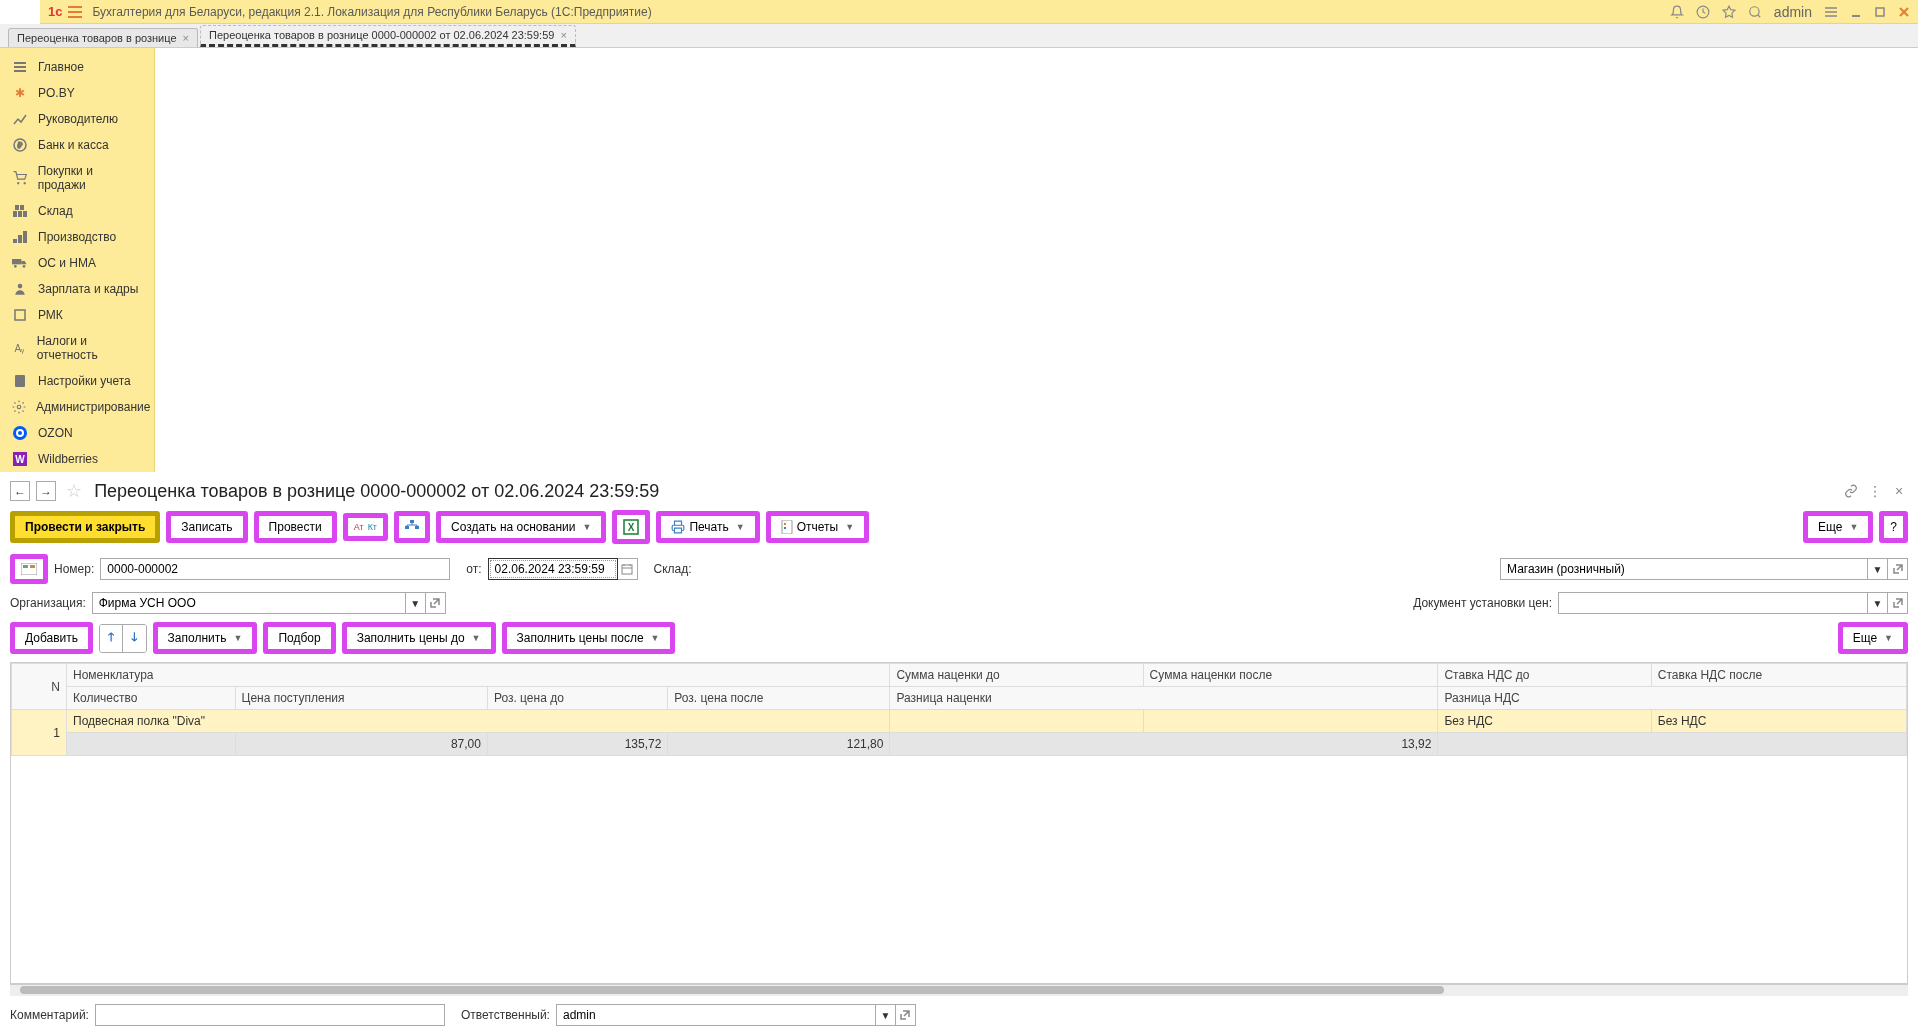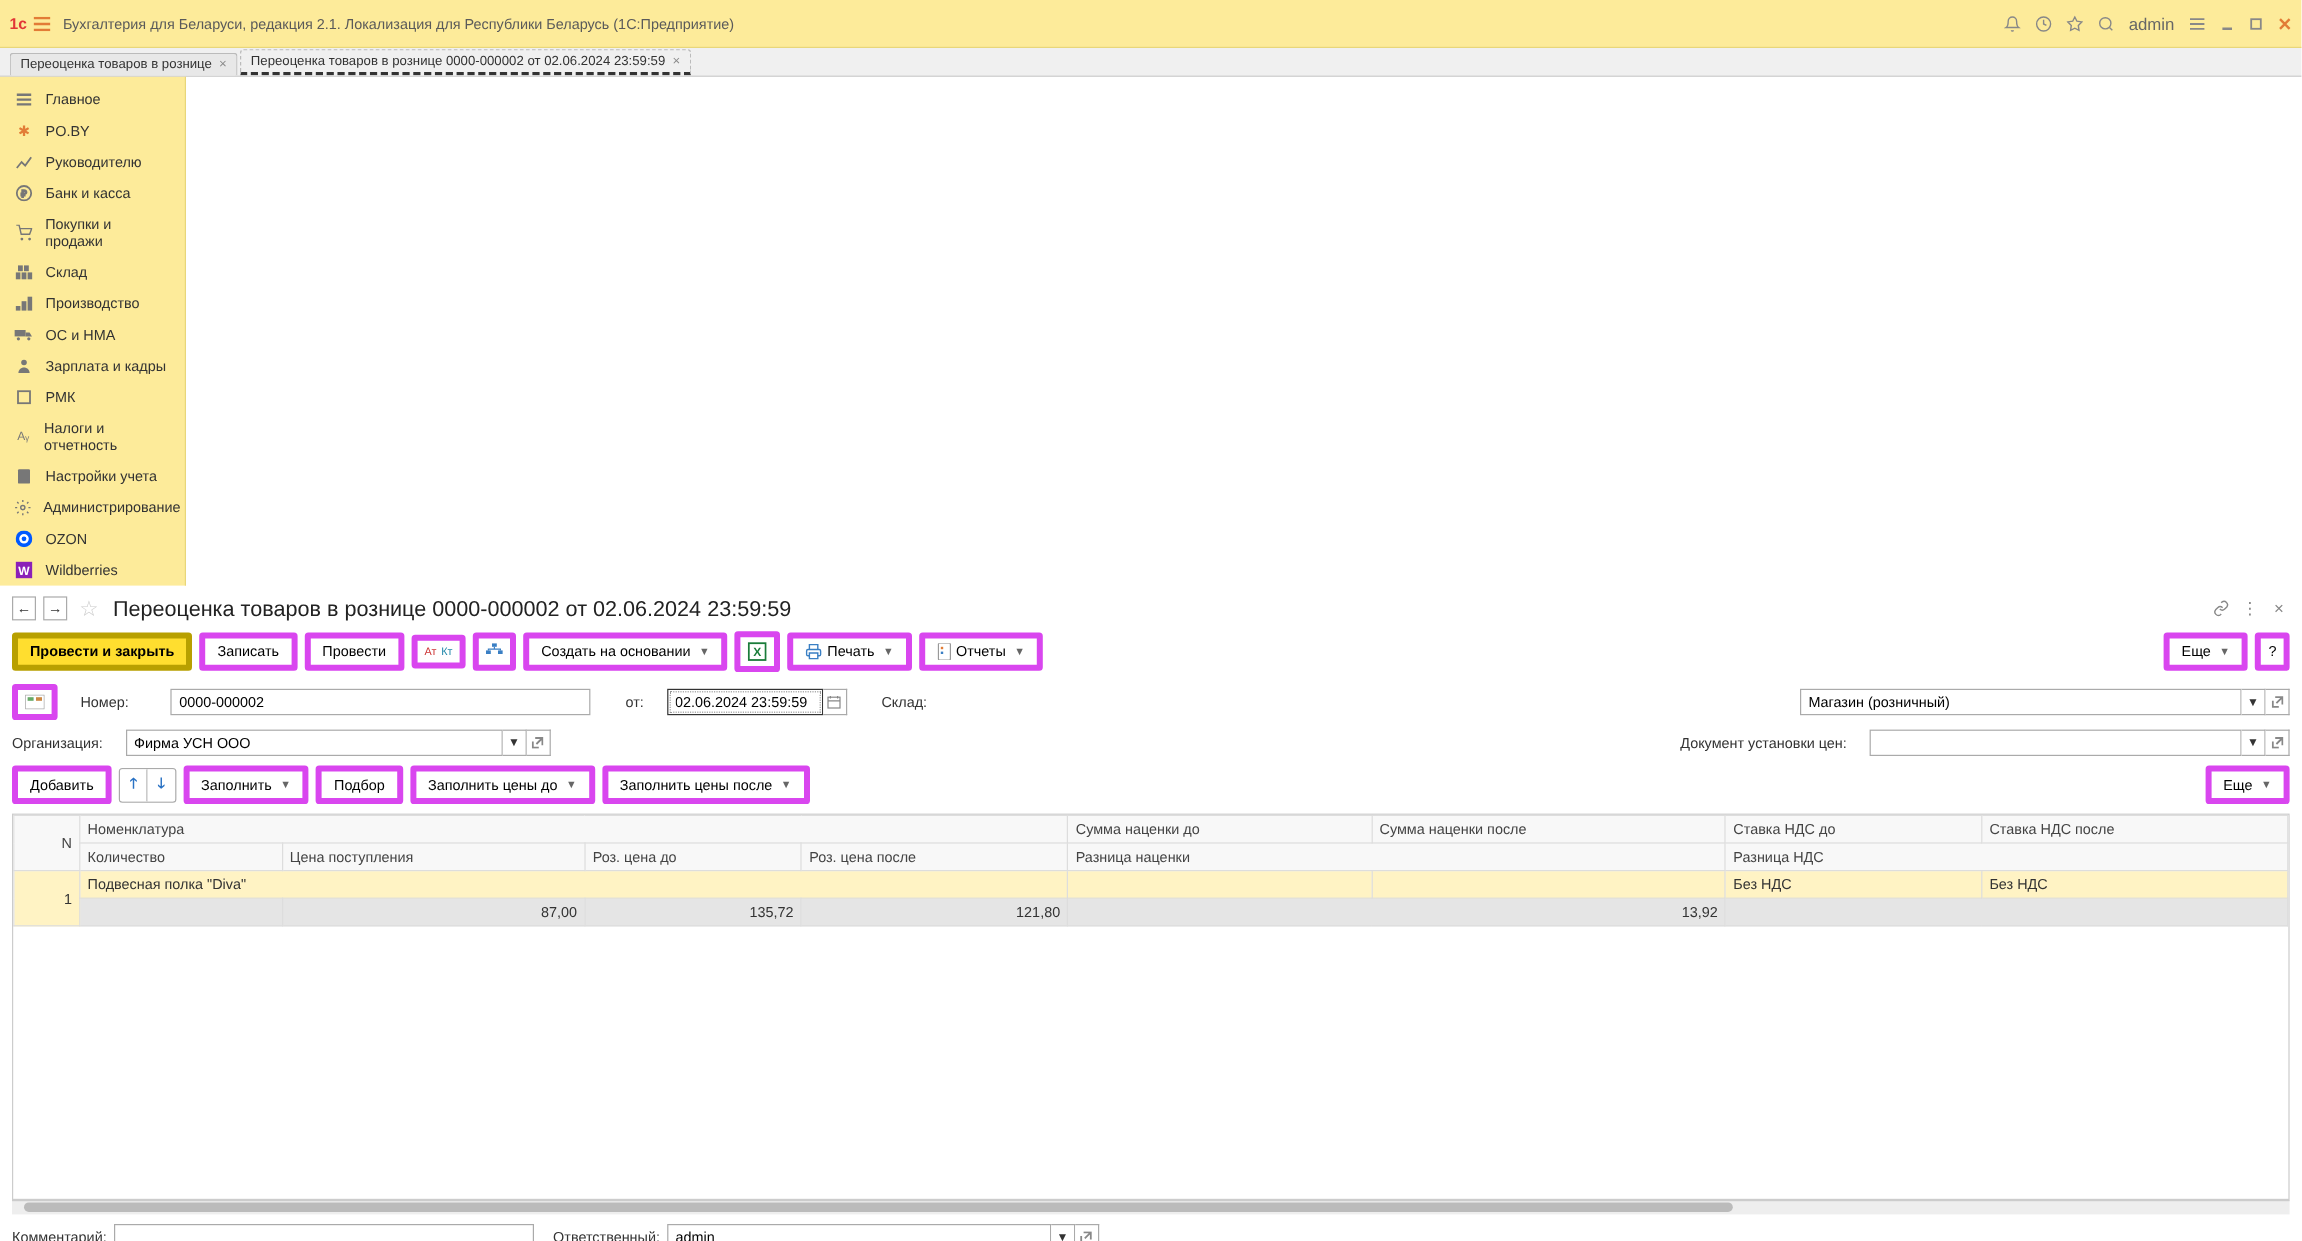--- a/index.html
+++ b/index.html
@@ -1,19 +1,19 @@
 <!DOCTYPE html>
 <html><head>
 <meta charset="utf-8">
 <style>
 * { box-sizing: border-box; margin: 0; padding: 0; }
 body { font-family: Arial, sans-serif; font-size: 12px; color: #333; background: #fff; overflow: hidden; }
 
 
-.titlebar { height: 40px; background: #fdeb9a; display: flex; align-items: center; padding: 0 8px; border-bottom: 1px solid #e8d67a; }
+.titlebar { height: 24px; background: #fdeb9a; display: flex; align-items: center; padding: 0 8px; border-bottom: 1px solid #e8d67a; margin-left: 40px; }
 .titlebar .logo { color: #e23636; font-weight: bold; font-size: 13px; margin-right: 6px; }
 .titlebar .burger { margin-right: 10px; cursor: pointer; color: #e27c36; }
 .titlebar .title { color: #5a5a5a; flex: 1; }
 .titlebar .right-icons { display: flex; align-items: center; gap: 12px; color: #888; }
 .titlebar .right-icons span { cursor: pointer; font-size: 14px; }
 .titlebar .admin { font-size: 11px; color: #666; }
 
 
 .tabsbar { height: 24px; background: #f0f0f0; display: flex; align-items: flex-end; padding-left: 8px; border-bottom: 1px solid #ccc; }
 .tab { padding: 3px 8px; background: #e8e8e8; border: 1px solid #bbb; border-bottom: none; margin-right: 2px; font-size: 11px; display: flex; align-items: center; gap: 6px; border-radius: 3px 3px 0 0; }
@@ -39,21 +39,21 @@
 .hdr-icon { width: 18px; height: 18px; display: flex; align-items: center; justify-content: center; cursor: pointer; color: #888; font-size: 14px; }
 
 
 .toolbar { display: flex; align-items: center; gap: 6px; margin-bottom: 10px; }
 .btn { border: 5px solid #d946ef; background: #fff; padding: 4px 10px; cursor: pointer; font-size: 12px; border-radius: 3px; display: inline-flex; align-items: center; gap: 4px; }
 .btn.yellow { background: #ffde2f; border-color: #b8a000; font-weight: bold; }
 .btn.icon-only { padding: 4px 6px; }
 .dropdown-arrow { font-size: 9px; color: #666; margin-left: 3px; }
 
 
-.form-row { display: flex; align-items: center; gap: 19px; margin-bottom: 8px; }
+.form-row { display: flex; align-items: center; gap: 6px; margin-bottom: 8px; }
 .label { color: #333; }
 .input-wrap { display: flex; align-items: stretch; }
 .input { border: 1px solid #aaa; padding: 2px 6px; height: 22px; font-size: 12px; }
 .input.focused { border: 1px solid #333; outline: 1px dotted #999; outline-offset: -3px; }
 .input-btn { width: 20px; border: 1px solid #aaa; border-left: none; background: #fff; display: flex; align-items: center; justify-content: center; cursor: pointer; font-size: 10px; }
 
 
 .section-tabs { display: flex; border-bottom: 1px solid #ccc; margin-bottom: 8px; }
 .section-tab { padding: 4px 14px; border: 1px solid #ccc; background: #eee; cursor: pointer; border-bottom: none; border-radius: 3px 3px 0 0; margin-right: -1px; }
 .section-tab.active { background: #fff; position: relative; z-index: 1; }
@@ -353,21 +353,21 @@
     <div class="form-row">
       <button class="btn icon-only">
           <svg width="16" height="12" viewBox="0 0 16 12">
             <rect x="0" y="0" width="16" height="12" fill="#fff" stroke="#999"></rect>
             <rect x="2" y="2" width="5" height="3" fill="#6a6"></rect>
             <rect x="9" y="2" width="5" height="3" fill="#c84"></rect>
           </svg>
         </button>
       <span class="label">Номер:</span>
       <div class="input-wrap">
-        <input class="input" style="width: 350px; margin-left: 16px;" value="0000-000002">
+        <input class="input" style="width: 350px;" value="0000-000002">
       </div>
       <span class="label" style="margin-left:10px">от:</span>
       <div class="input-wrap">
         <input class="input focused" style="width: 130px;" value="02.06.2024 23:59:59">
         <div class="input-btn">
             <svg width="12" height="12" viewBox="0 0 12 12" fill="none" stroke="#888">
               <rect x="1" y="2" width="10" height="9"></rect>
               <path d="M1 5h10M3 1v2M9 1v2"></path>
             </svg>
           </div>

